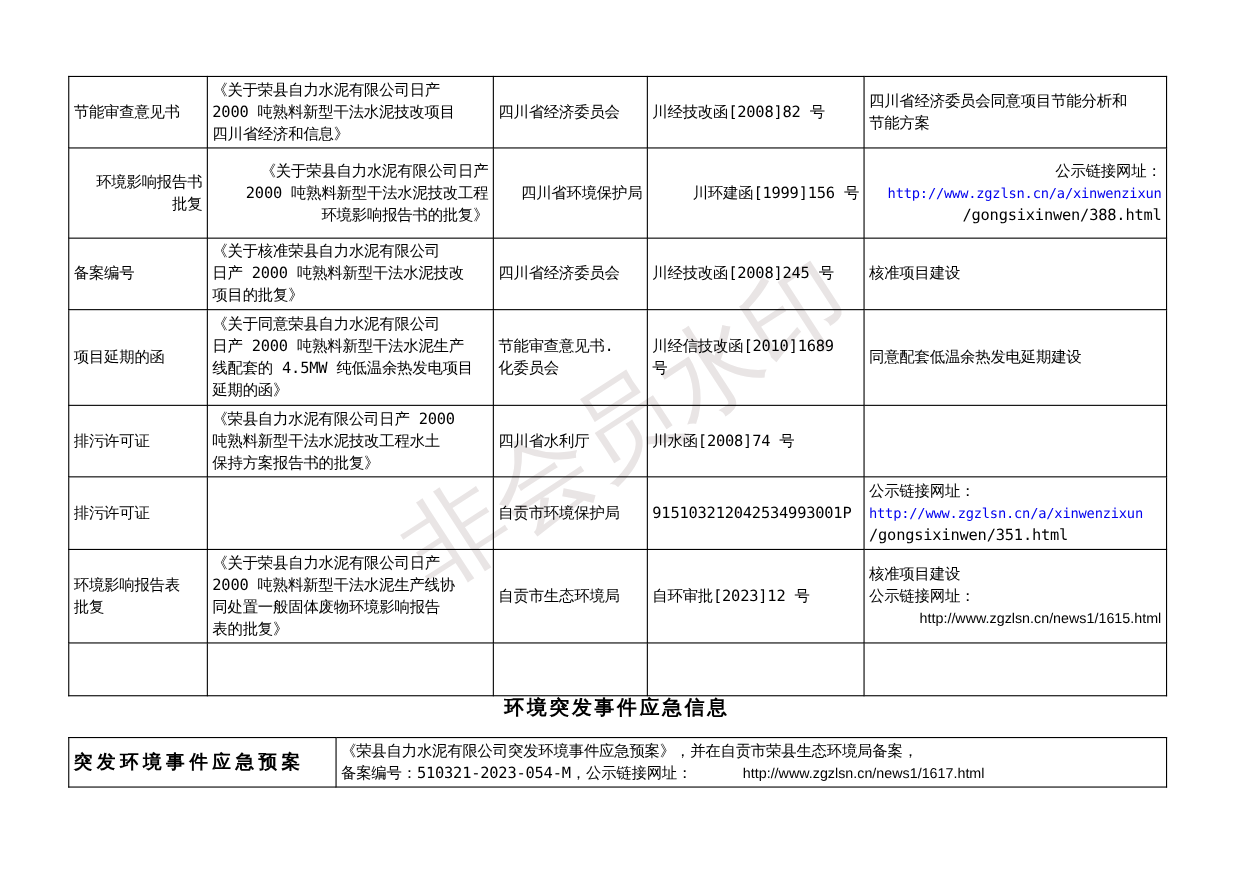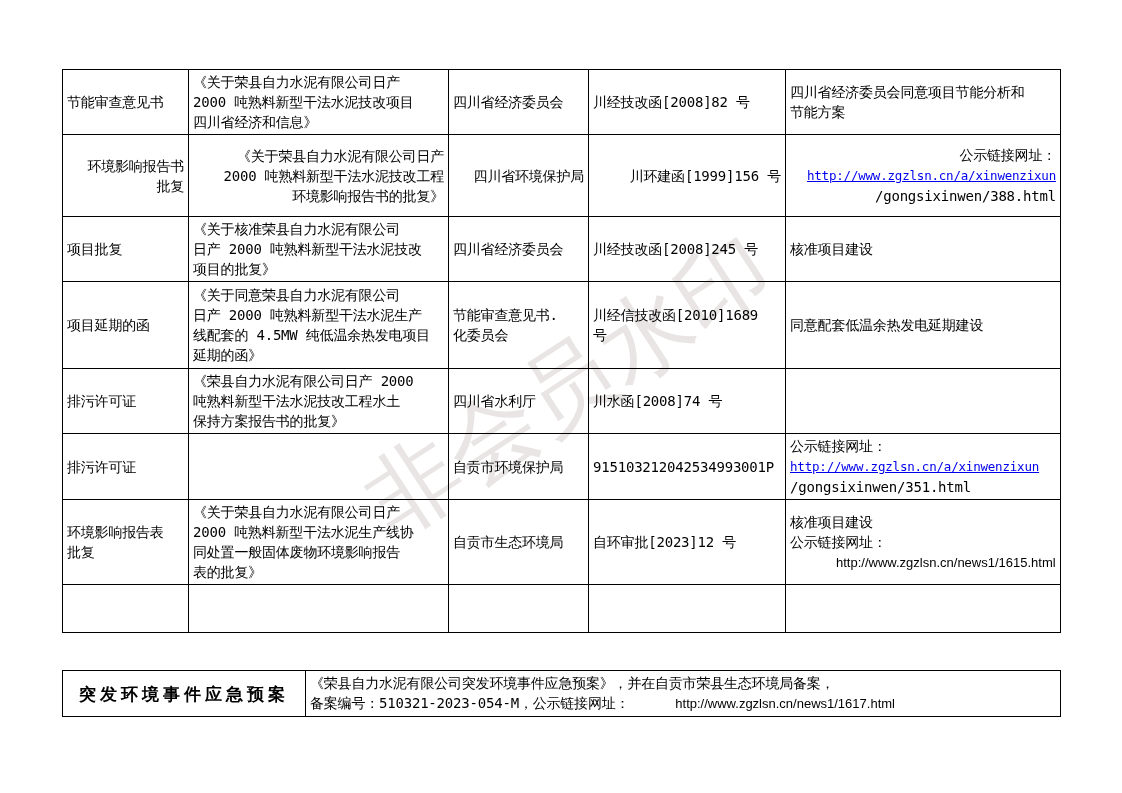--- a/index.html
+++ b/index.html
@@ -17,23 +17,23 @@
   }
   table{border-collapse:collapse;position:absolute;z-index:1;table-layout:fixed;background:transparent;}
   table.main{left:62px;top:69px;width:998px;}
   table.bottom{left:62px;top:670px;width:998px;}
   td{
     border:1px solid #000;vertical-align:middle;
     padding:2px 4px;font-size:14px;letter-spacing:-0.2px;
     line-height:20px;overflow:hidden;background:transparent;
   }
   .line{white-space:nowrap;}
-  .link{color:#0000ee;text-decoration:underline;font-size:12.5px;cursor:pointer;}
+  .link{color:#0000ee;font-size:12.5px;cursor:pointer;}
   .alt{font-family:"Liberation Sans","DejaVu Sans",sans-serif;font-size:13px;letter-spacing:0;padding-left:46px;}
-  td.b{font-weight:bold;font-size:17px;letter-spacing:4px;text-align:center;}
+  td.b{font-weight:bold;font-size:17px;letter-spacing:4px;}
   .title{
     position:absolute;left:0;top:631px;width:1122px;text-align:center;
     font-weight:bold;font-size:18px;letter-spacing:2.5px;z-index:1;
   }
 </style>
 </head>
 <body>
 
 <div class="page">
 
@@ -85,21 +85,21 @@
             <div class="line"><span>川环建函[1999]156 号</span></div>
           </td>
           <td>
             <div class="line"><span>公示链接网址：</span></div>
             <div class="line"><span class="link">http://www.zgzlsn.cn/a/xinwenzixun</span></div>
             <div class="line"><span>/gongsixinwen/388.html</span></div>
           </td>
         </tr>
         <tr style="height: 65px;">
           <td>
-            <div class="line"><span>项目批复</span></div>
+            <div class="line"><span>备案编号</span></div>
           </td>
           <td>
             <div class="line"><span>《关于核准荣县自力水泥有限公司</span></div>
             <div class="line"><span>日产 2000 吨熟料新型干法水泥技改</span></div>
             <div class="line"><span>项目的批复》</span></div>
           </td>
           <td>
             <div class="line"><span>四川省经济委员会</span></div>
           </td>
           <td>
@@ -191,20 +191,21 @@
         <tr style="height: 48px;">
           <td></td>
           <td></td>
           <td></td>
           <td></td>
           <td></td>
         </tr>
       </tbody>
   </table>
 
+  <div class="title">环境突发事件应急信息</div>
 
   <table class="bottom">
     <colgroup>
       <col style="width:243px">
         <col style="width:755px">
     </colgroup>
     <tbody>
         <tr style="height: 44px;">
           <td class="b">
             <div class="line"><span>突发环境事件应急预案</span></div>

